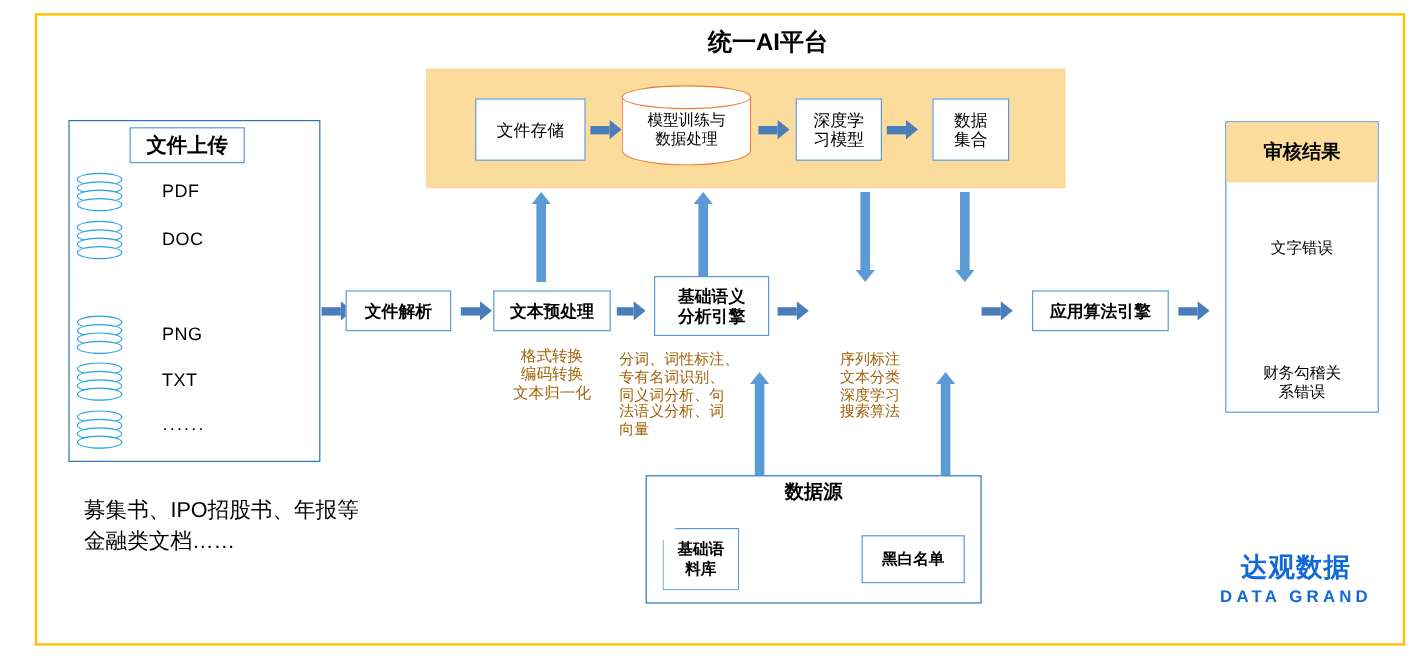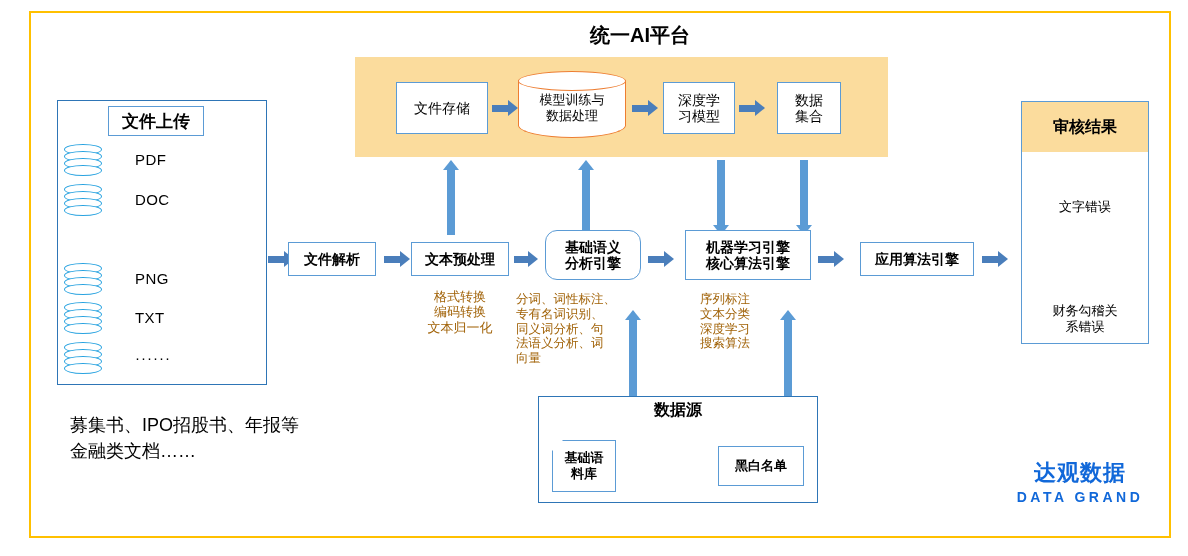--- a/index.html
+++ b/index.html
@@ -416,35 +416,33 @@
   <div class="box bold" style="left:411px; top:242px; width:98px; height:34px; font-size:14px;">文本预处理</div>
   <div class="plain-text" style="left:390px; top:289px; width:140px; font-size:13px;">格式转换
 编码转换
 文本归一化</div>
 
   <div class="arrow-r" style="left:514px; top:259px;">
     <div class="shaft" style="width:14px;"></div>
     <div class="head" style="left:14px;"></div>
   </div>
 
-  <div class="box bold" style="left:545px; top:230px; width:96px; height:50px; font-size:14px; white-space:pre-line;border-radius:12px;">基础语义
+  <div class="box bold" style="left:545px; top:230px; width:96px; height:50px; font-size:14px; white-space:pre-line;">基础语义
 分析引擎</div>
   <div class="plain-text" style="left:516px; top:292px; width:112px; font-size:12.5px; text-align:left;">分词、词性标注、
 专有名词识别、
 同义词分析、句
 法语义分析、词
 向量</div>
 
   <div class="arrow-r" style="left:648px; top:259px;">
     <div class="shaft" style="width:16px;"></div>
     <div class="head" style="left:16px;"></div>
   </div>
 
-  <div class="box bold" style="left:685px; top:230px; width:126px; height:50px; font-size:14px; white-space:pre-line;">机器学习引擎
-核心算法引擎</div>
   <div class="plain-text" style="left:700px; top:292px; width:100px; font-size:12.5px; text-align:left;">序列标注
 文本分类
 深度学习
 搜索算法</div>
 
   <div class="arrow-r" style="left:818px; top:259px;">
     <div class="shaft" style="width:16px;"></div>
     <div class="head" style="left:16px;"></div>
   </div>
 

